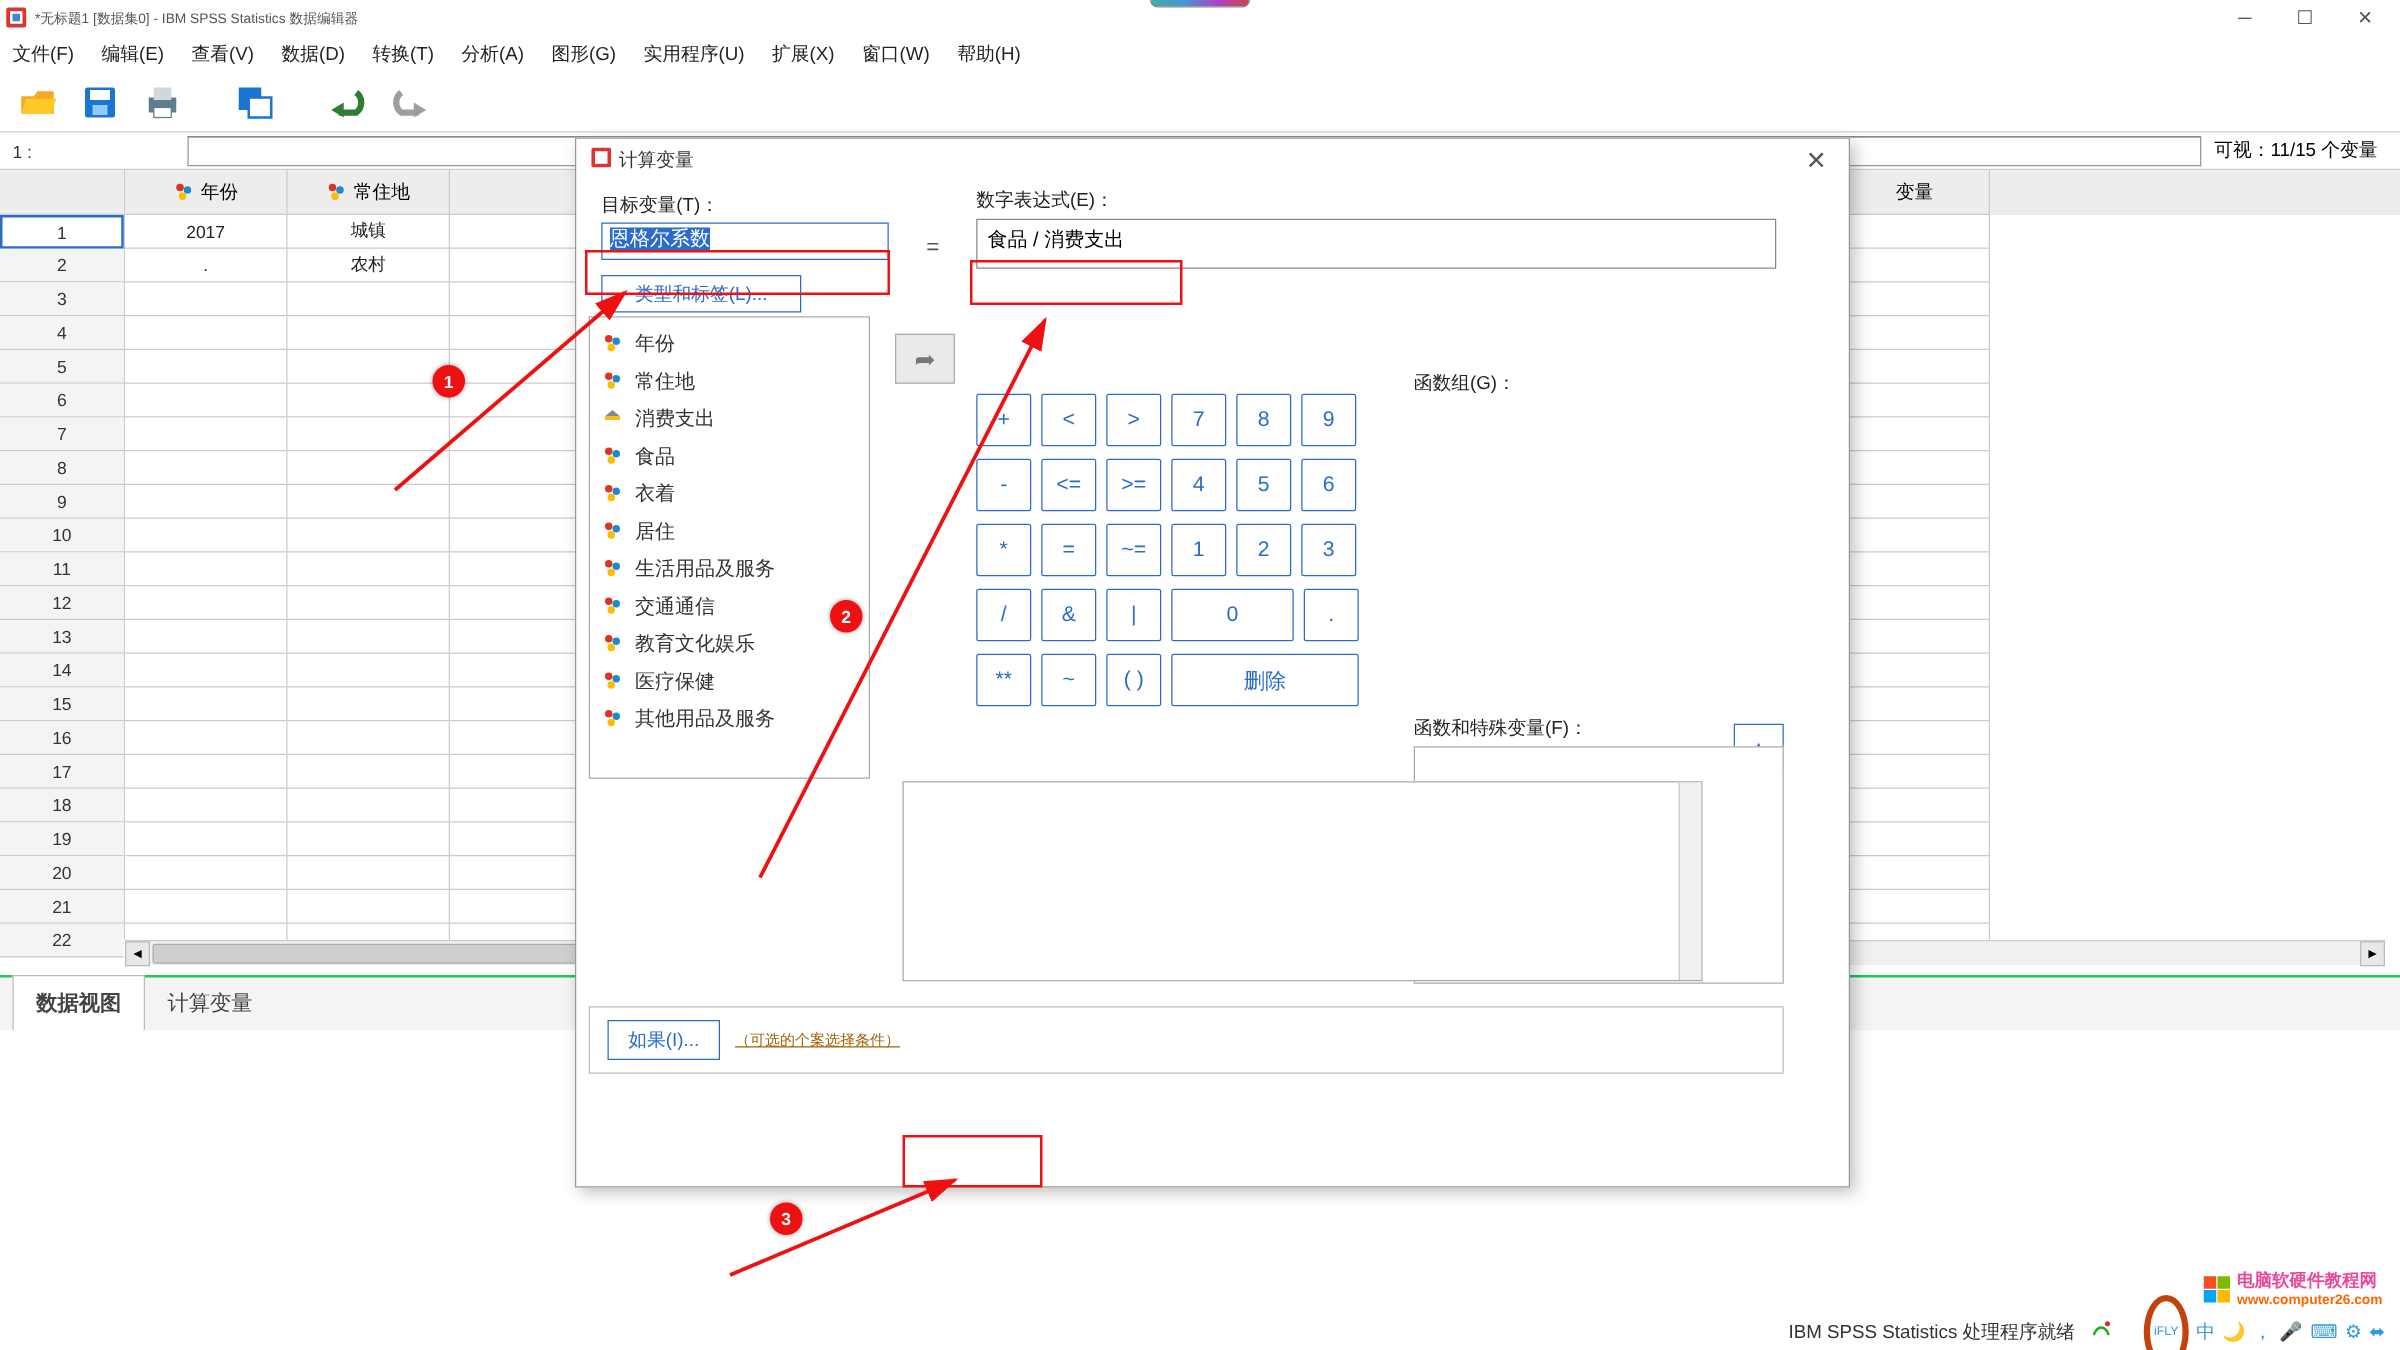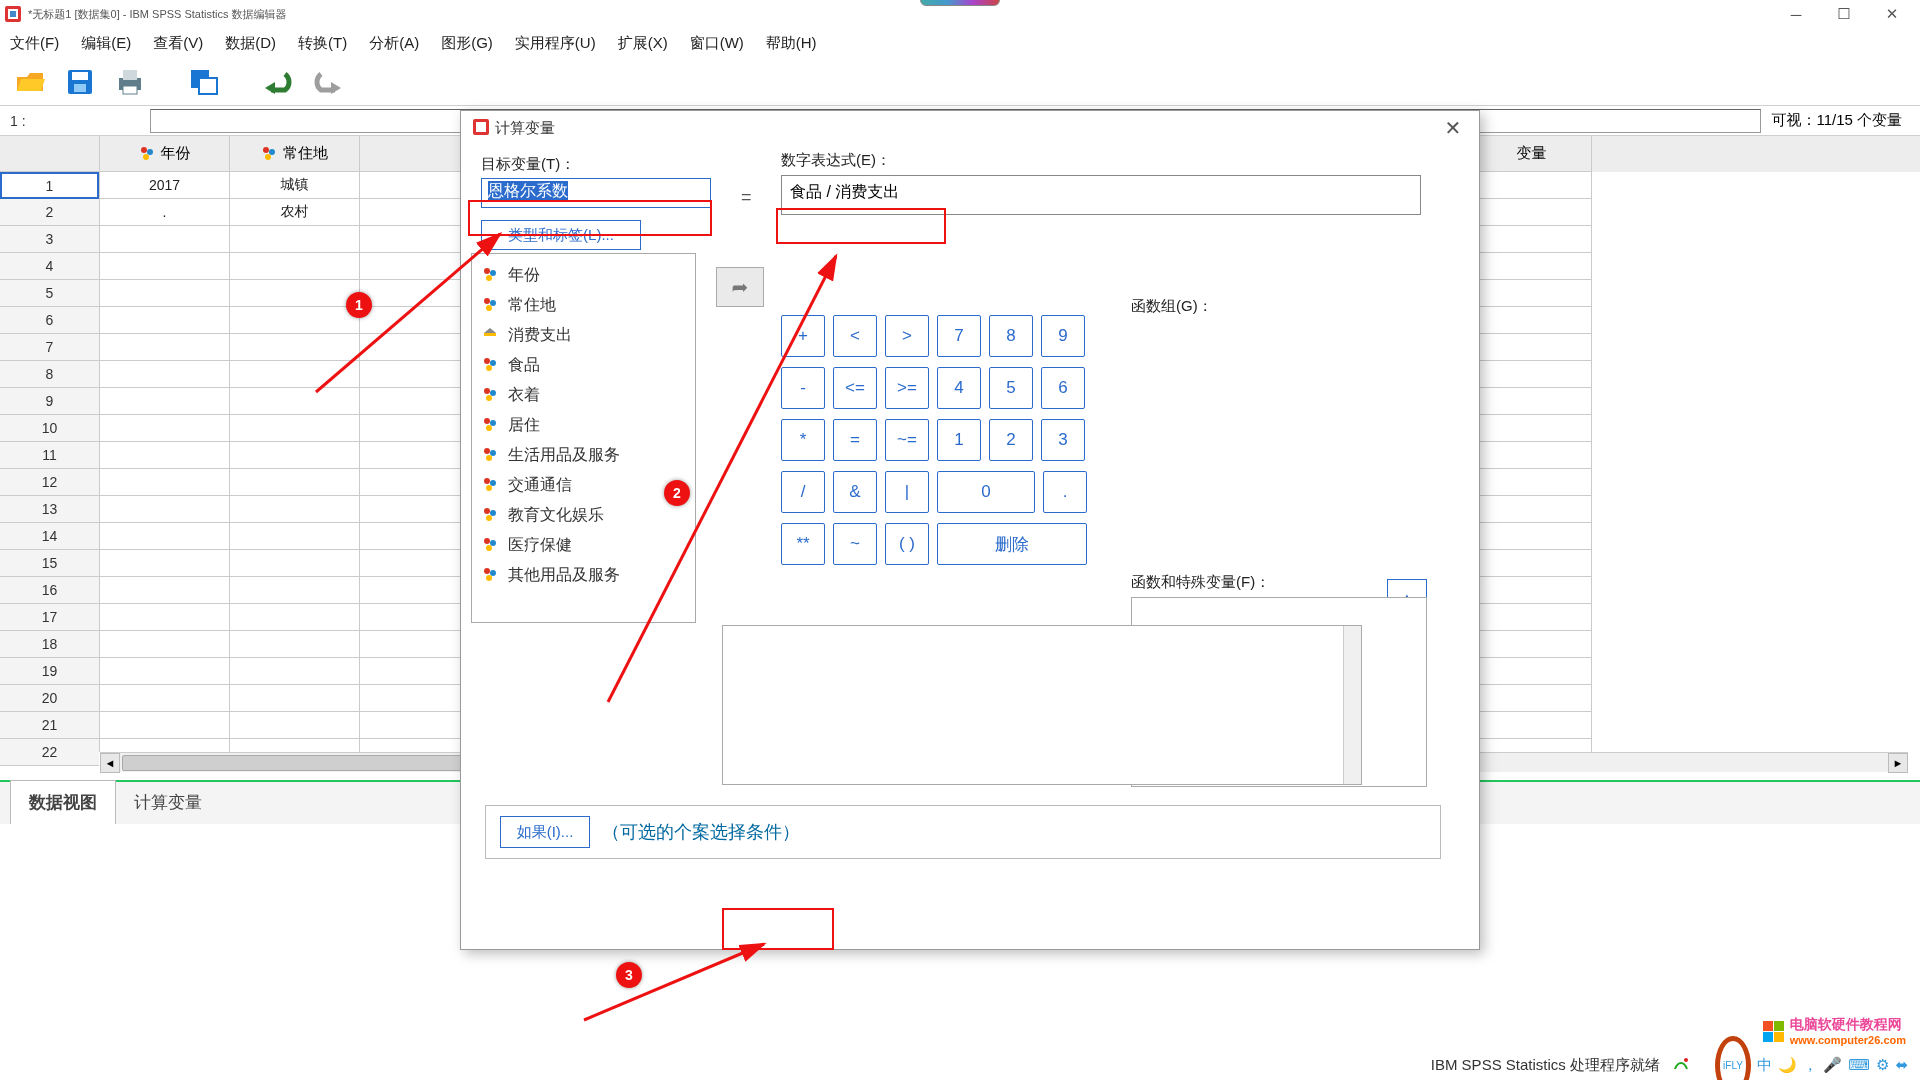--- a/index.html
+++ b/index.html
@@ -77,23 +77,23 @@
 
 .fg-label { position: absolute; left: 670px; top: 152px; }
 .fg-list { position: absolute; left: 670px; top: 176px; width: 296px; height: 200px; border: 1px solid #aaa; background: #fff; }
 .fg-list .item { height: 28px; padding: 2px 10px; font-size: 16px; color: #333; }
 .fg-list .vscroll { position: absolute; right: 0; top: 0; bottom: 0; width: 18px; background: #f0f0f0; border-left: 1px solid #ccc; }
 .fg-list .thumb { position: absolute; right: 2px; top: 6px; width: 14px; height: 50px; background: #c0c0c0; border-radius: 2px; }
 
 .fsv-label { position: absolute; left: 670px; top: 428px; }
 .fsv-list { position: absolute; left: 670px; top: 452px; width: 296px; height: 190px; border: 1px solid #aaa; background: #fff; }
 
-.if-area { position: absolute; left: 24px; top: 660px; width: 956px; height: 54px; border: 1px solid #bbb; display: flex; align-items: center; padding: 0 14px; gap: 12px; }
+.if-area { position: absolute; left: 10px; top: 660px; width: 956px; height: 54px; border: 1px solid #bbb; display: flex; align-items: center; padding: 0 14px; gap: 12px; }
 .if-btn { width: 90px; height: 32px; border: 1.5px solid #2a6bcc; color: #2a6bcc; background: #fff; font-size: 15px; display: flex; align-items: center; justify-content: center; }
-.if-text { font-size: 18px; color: #0369a1; }
+.if-text { font-size: 12px; color: #a16207; text-decoration: underline; }
 
 .dlg-buttons { position: absolute; left: 0; right: 0; bottom: 16px; display: flex; justify-content: center; gap: 12px; }
 .dbtn { width: 88px; height: 34px; border: 1.5px solid #2a6bcc; color: #2a6bcc; background: #fff; font-size: 15px; display: flex; align-items: center; justify-content: center; }
 .dbtn.primary { background: #2a6bcc; color: #fff; }
 
 
 .anno-circle { position: absolute; width: 26px; height: 26px; border-radius: 50%; background: #e11; color: #fff; display: flex; align-items: center; justify-content: center; font-size: 14px; font-weight: bold; z-index: 50; box-shadow: 0 0 4px rgba(0,0,0,0.4); }
 .redbox { position: absolute; border: 2px solid #e11; z-index: 40; pointer-events: none; }
 svg.arrows { position: absolute; left: 0; top: 0; z-index: 45; pointer-events: none; }
 

